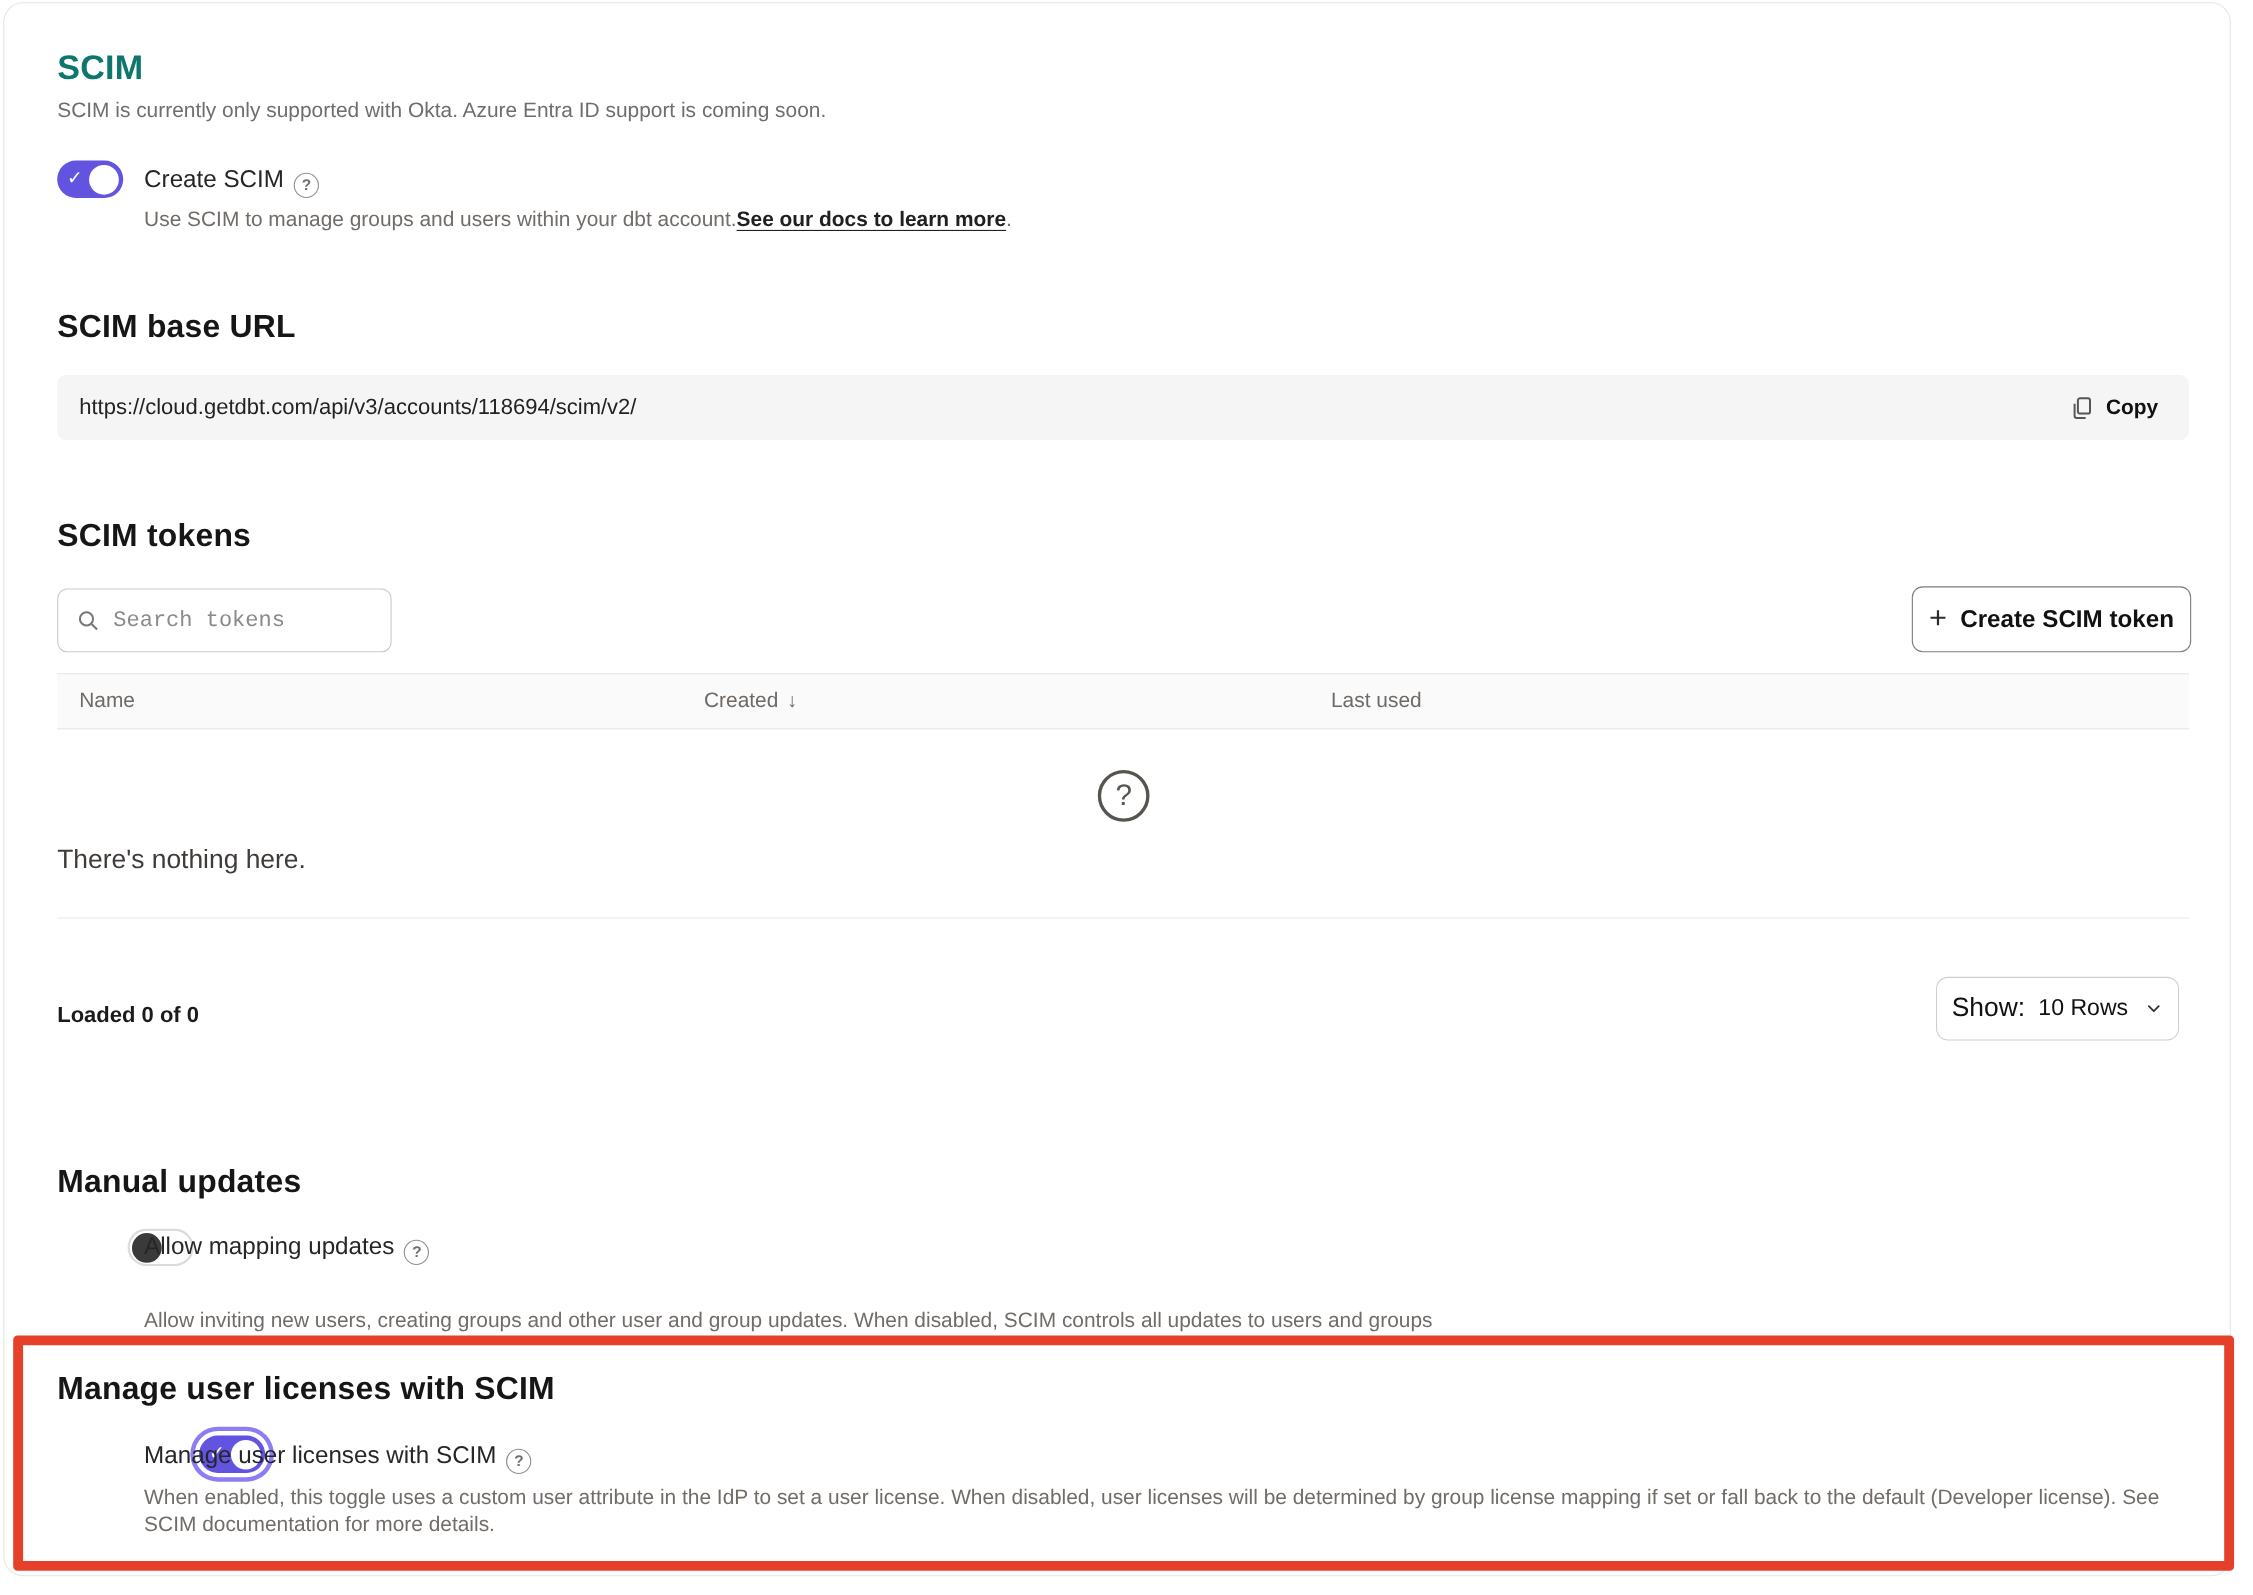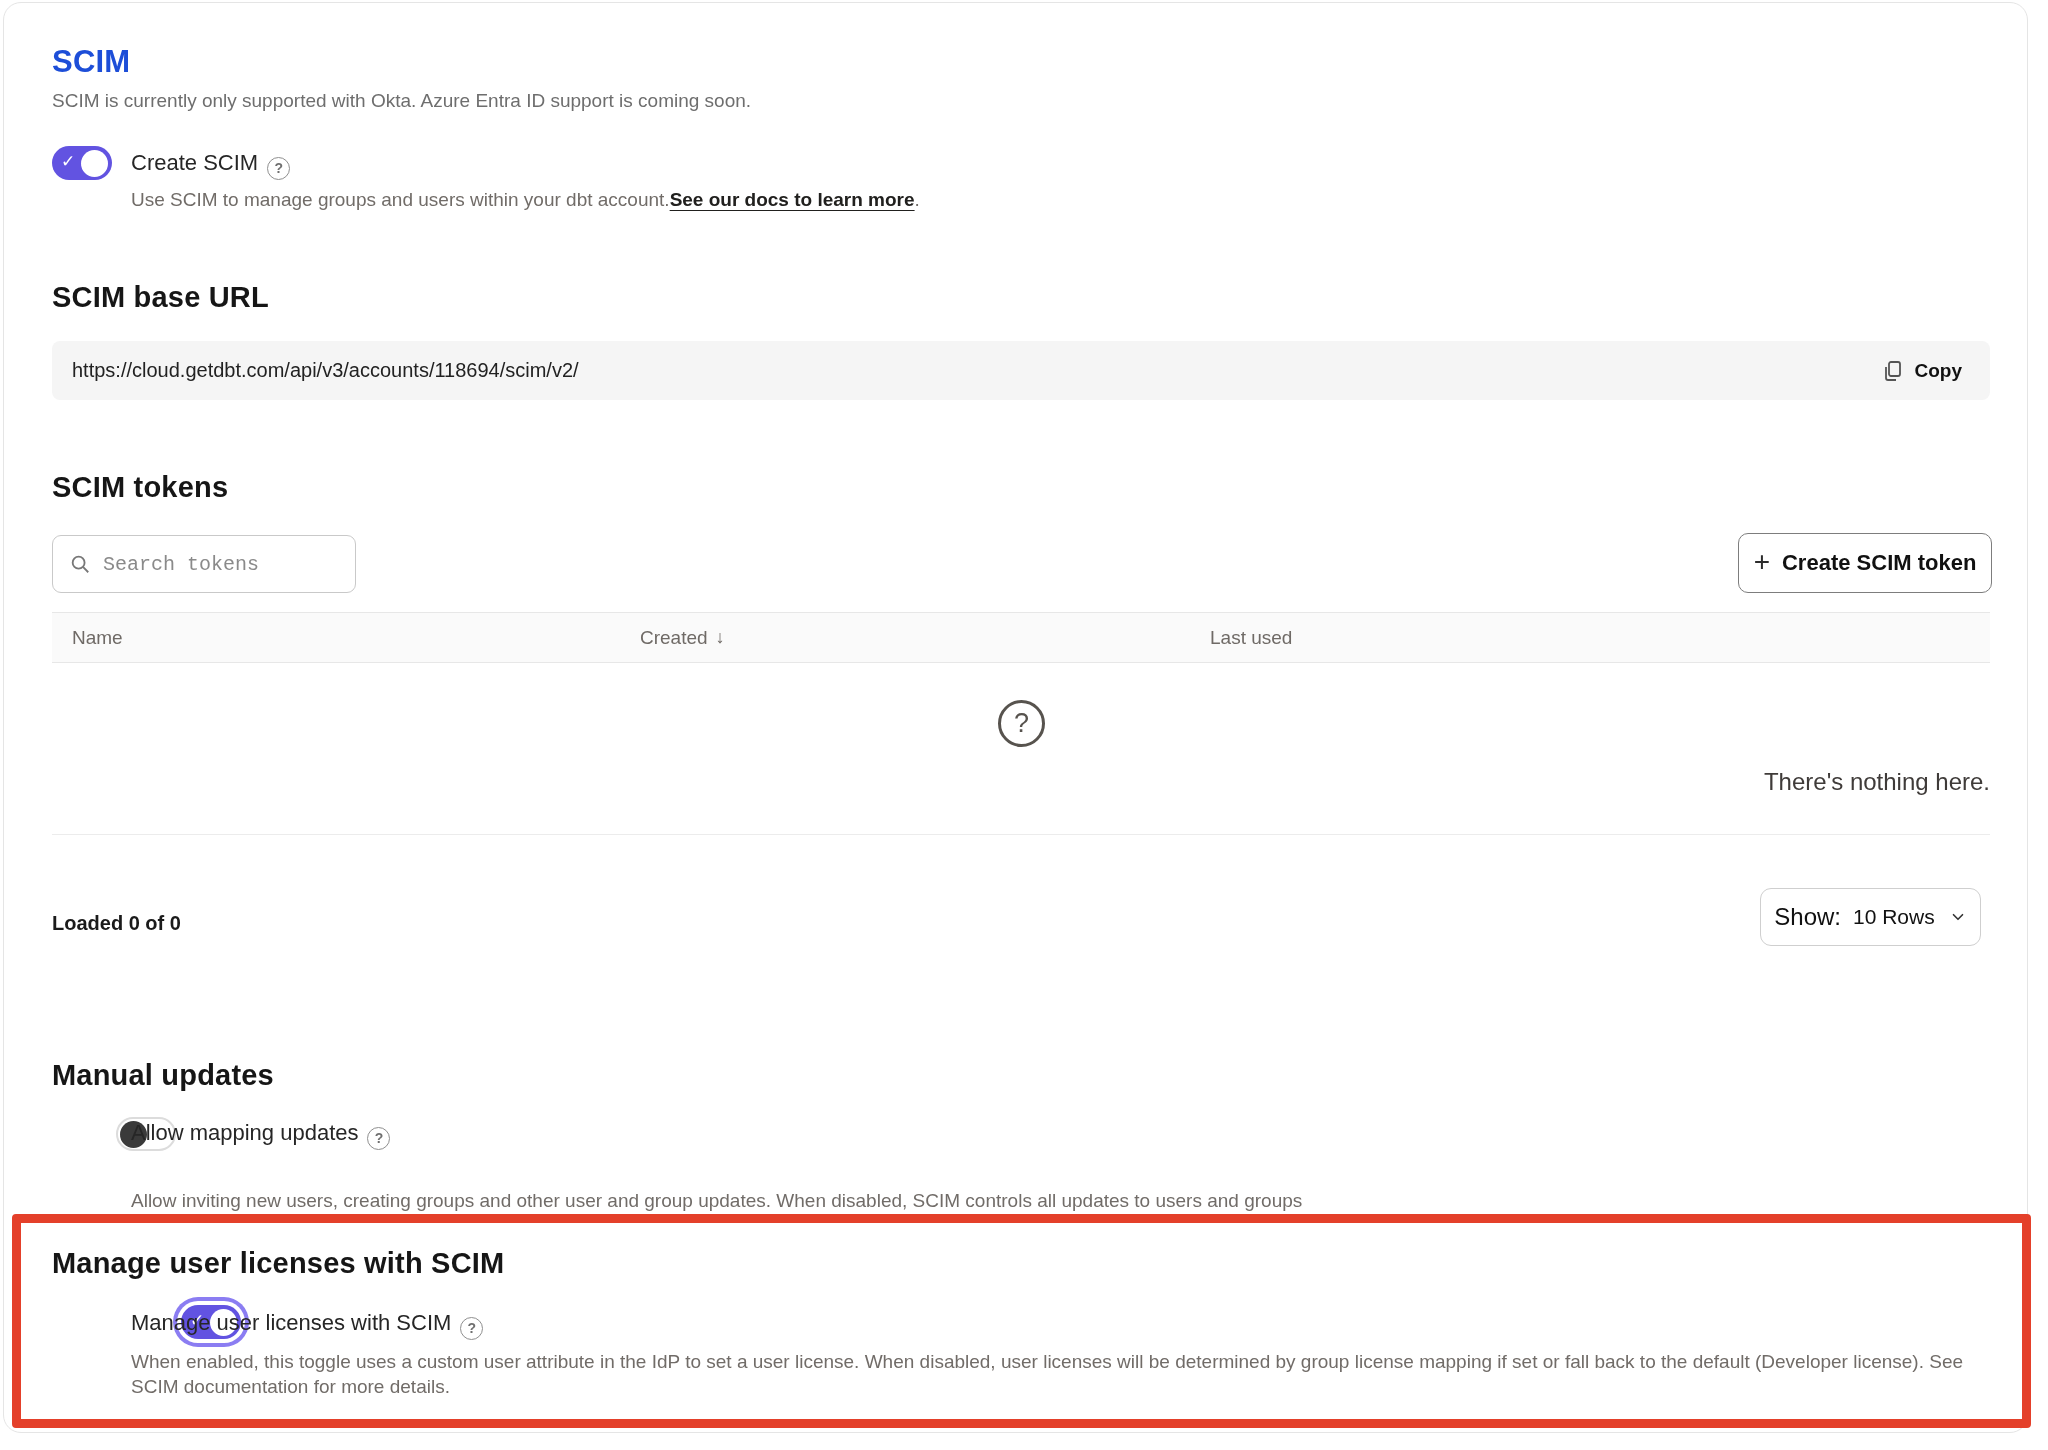--- a/index.html
+++ b/index.html
@@ -3,21 +3,21 @@
 <meta charset="utf-8">
 <style>
   * { margin:0; padding:0; box-sizing:border-box; }
   html,body { width:2048px; height:1450px; background:#ffffff; overflow:hidden;
               font-family:"Liberation Sans", sans-serif; color:#1a1a1a; }
   .card { position:absolute; left:3px; top:2px; width:2025px; height:1431px;
           background:#fff; border:1px solid #e5e5e5; border-radius:18px; }
   .abs { position:absolute; }
 
   
-  .h-main    { font-size:31px; font-weight:700; color:#1d4ed8; letter-spacing:.2px; }
+  .h-main    { font-size:31px; font-weight:700; color:#0f766e; letter-spacing:.2px; }
   .h-section { font-size:29px; font-weight:700; color:#161616; letter-spacing:.2px; }
   .subtitle  { font-size:19px; color:#6e6e6e; }
   .desc      { font-size:19px; color:#716c68; line-height:25px; }
   .toggle-label { font-size:22px; font-weight:500; color:#262626; }
 
   
   .toggle { width:60px; height:34px; border-radius:17px; position:relative; display:inline-block; }
   .toggle.on  { background:#6253e1; }
   .toggle.off { background:#ffffff; border:2px solid #dcdcdc; }
   .toggle .knob { position:absolute; width:27px; height:27px; border-radius:50%; top:3.5px; }
@@ -58,21 +58,21 @@
   
   .table-header { left:52px; top:612px; width:1938px; height:51px; background:#fafafa;
                   border-top:1px solid #e7e7e7; border-bottom:1px solid #e7e7e7; }
   .th { position:absolute; top:0; height:100%; display:flex; align-items:center;
         font-size:19px; color:#6f6a66; }
   .sort-arrow { font-size:18px; color:#6f6a66; margin-left:8px; }
 
   .empty-icon { left:998px; top:700px; width:47px; height:47px; border:3px solid #57534e;
                 border-radius:50%; display:flex; align-items:center; justify-content:center;
                 font-size:27px; font-weight:500; color:#57534e; }
-  .empty-text { left:52px; top:768px; width:1938px; text-align:right;
+  .empty-text { left:52px; top:768px; width:1938px; text-align:left;
                 font-size:24px; font-weight:500; color:#3f3b39; }
   .divider { left:52px; top:834px; width:1938px; height:1px; background:#ececec; }
 
   .loaded { left:52px; top:912px; font-size:20px; font-weight:600; color:#1b1b1b; }
   .show-btn { left:1760px; top:888px; width:221px; height:58px; border:1.7px solid #cfcfcf;
               border-radius:11px; background:#fff; display:flex; align-items:center; justify-content:center;
               gap:12px; cursor:pointer; font-family:"Liberation Sans",sans-serif; }
   .show-btn .s-lbl { font-size:24px; color:#111; }
   .show-btn .s-val { font-size:21px; color:#111; }
 

